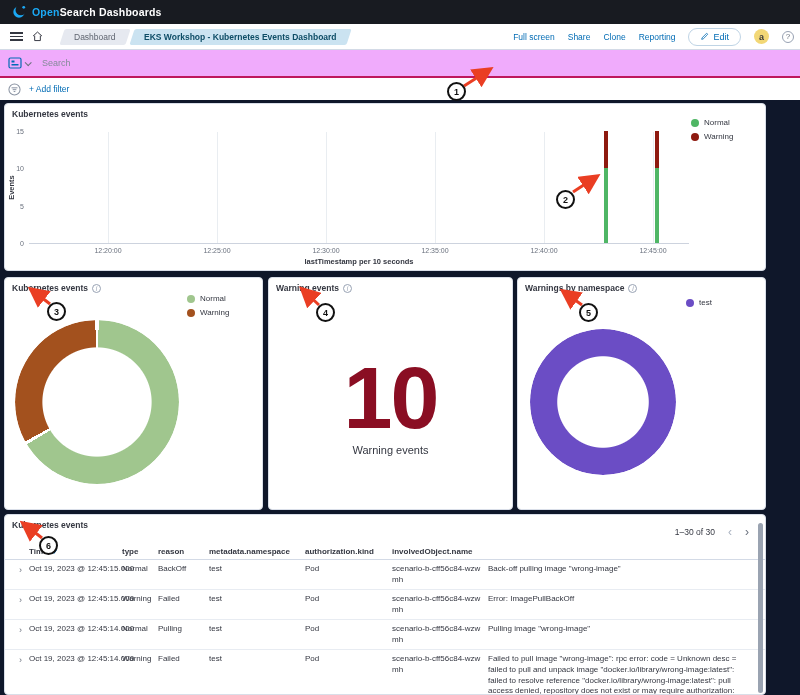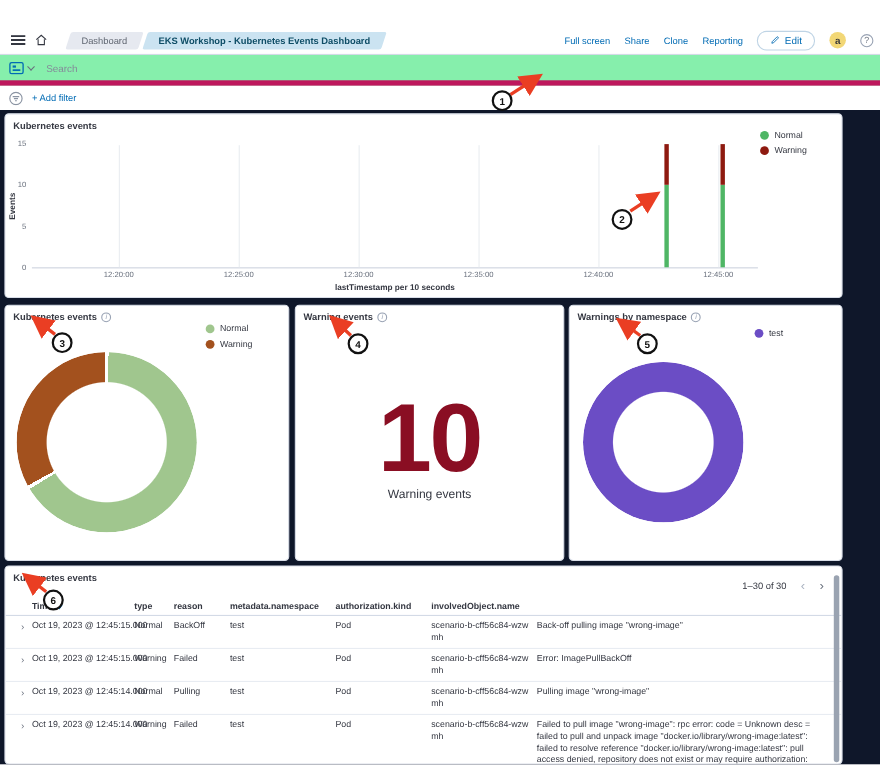--- a/index.html
+++ b/index.html
@@ -20,21 +20,21 @@
   .crumb>span{display:inline-block;transform:skewX(18deg);}
   .crumb.c1{background:#E6E9F0;color:#5F6570;}
   .crumb.c2{background:#CBE3F1;color:#0E4D66;font-weight:bold;}
   .nav-right{margin-left:auto;display:flex;align-items:center;gap:13px;}
   .nav-link{font-size:8.5px;color:#006BB4;cursor:pointer;text-align:right;}
   .edit-btn{display:flex;align-items:center;gap:4px;border:1px solid #BFD4E5;border-radius:10px;height:18px;padding:0 11px;color:#006BB4;font-size:9px;background:#fff;cursor:pointer;}
   .avatar{width:15px;height:15px;border-radius:50%;background:#F2D776;color:#3A3A3A;font-size:9px;font-weight:bold;display:flex;align-items:center;justify-content:center;}
   .help-circle{width:12px;height:12px;border-radius:50%;border:1px solid #98A2B3;color:#69707D;font-size:8px;display:flex;align-items:center;justify-content:center;}
 
   
-  .searchbar{position:absolute;left:0;top:50px;width:800px;height:28px;background:#86efac;border-bottom:5px solid #be185d;display:flex;align-items:center;padding:0 16px 0 8px;}
+  .searchbar{position:absolute;left:0;top:50px;width:800px;height:28px;background:#f0abfc;border-bottom:2px solid #be185d;display:flex;align-items:center;padding:0 16px 0 8px;}
   .srch-opts{display:flex;align-items:center;gap:3px;margin-right:10px;cursor:pointer;}
   .chev{width:5px;height:5px;border-right:1.2px solid #69707D;border-bottom:1.2px solid #69707D;transform:rotate(45deg) translateY(-1px);}
   .search-input{border:none;outline:none;flex:1;font-size:9px;color:#343741;background:transparent;}
   .search-input::placeholder{color:#848B99;}
   .sb-right{display:flex;align-items:center;width:356px;flex:none;}
   .dql{font-size:9px;font-weight:bold;color:#006BB4;margin-right:9px;cursor:pointer;}
   .vsep{width:1px;height:16px;background:#D3DAE6;margin-right:9px;}
   .cal-group{display:flex;align-items:center;gap:4px;margin-right:9px;cursor:pointer;}
   .time-range{font-size:9.5px;color:#343741;}
   .sb-spacer{flex:1;}
@@ -100,20 +100,28 @@
 
   
   .anno-svg{position:absolute;left:0;top:0;width:800px;height:695px;pointer-events:none;z-index:40;}
   .anno-circle{position:absolute;width:19px;height:19px;border-radius:50%;background:#fff;border:2.5px solid #111;color:#111;font-size:9px;font-weight:bold;display:flex;align-items:center;justify-content:center;z-index:41;}
 </style>
 </head>
 <body>
 
 <div class="screen">
 
+  <header class="topbar">
+    <svg width="14" height="14" viewBox="0 0 16 16">
+      <circle cx="8" cy="8" r="6.5" fill="#1BA9F5"></circle>
+      <circle cx="10.2" cy="5.6" r="6.2" fill="#181B21"></circle>
+      <circle cx="13.4" cy="2.6" r="1.6" fill="#1BA9F5"></circle>
+    </svg>
+    <div class="brand"><span class="open">Open</span><span>Search Dashboards</span></div>
+  </header>
 
   <nav class="navbar">
     <div class="hamburger"></div>
     <div class="icon-btn">
       <svg width="13" height="13" viewBox="0 0 16 16" fill="none" stroke="#343741" stroke-width="1.2">
           <path d="M2.5 7.5 L8 2.5 L13.5 7.5"></path>
           <path d="M4.5 7 v6 h7 V7"></path>
         </svg>
     </div>
     <div class="crumbs">

